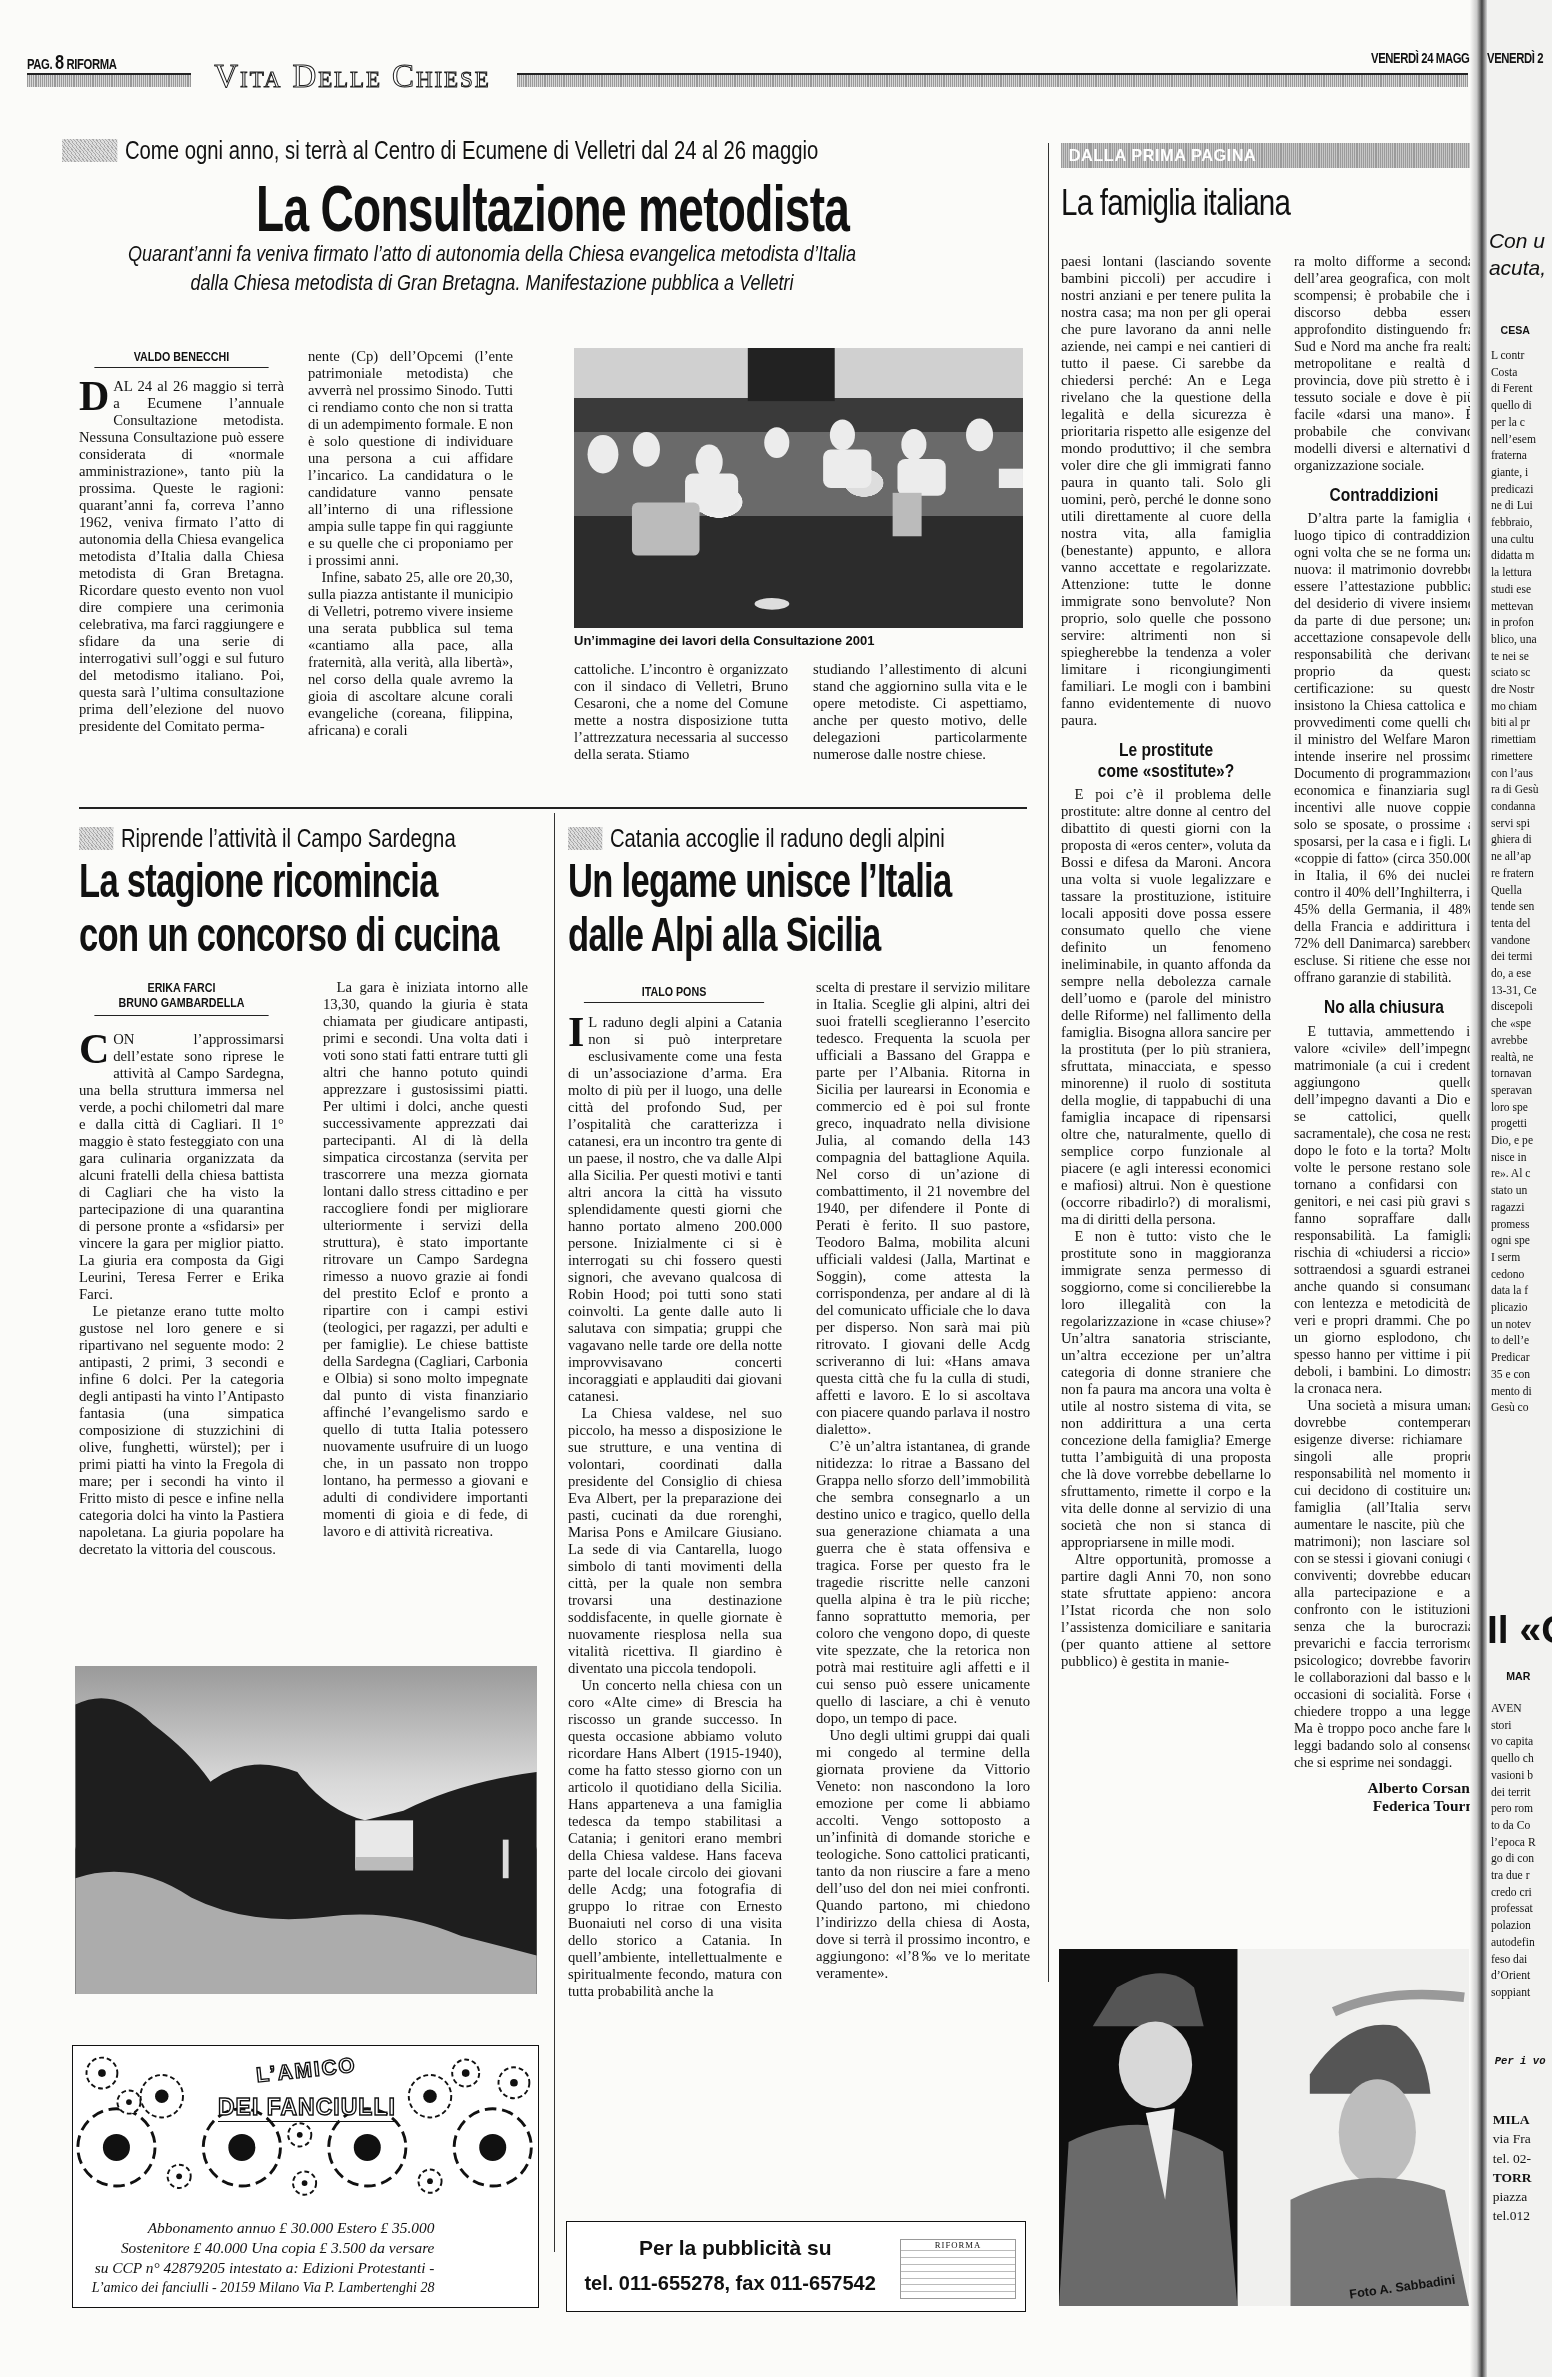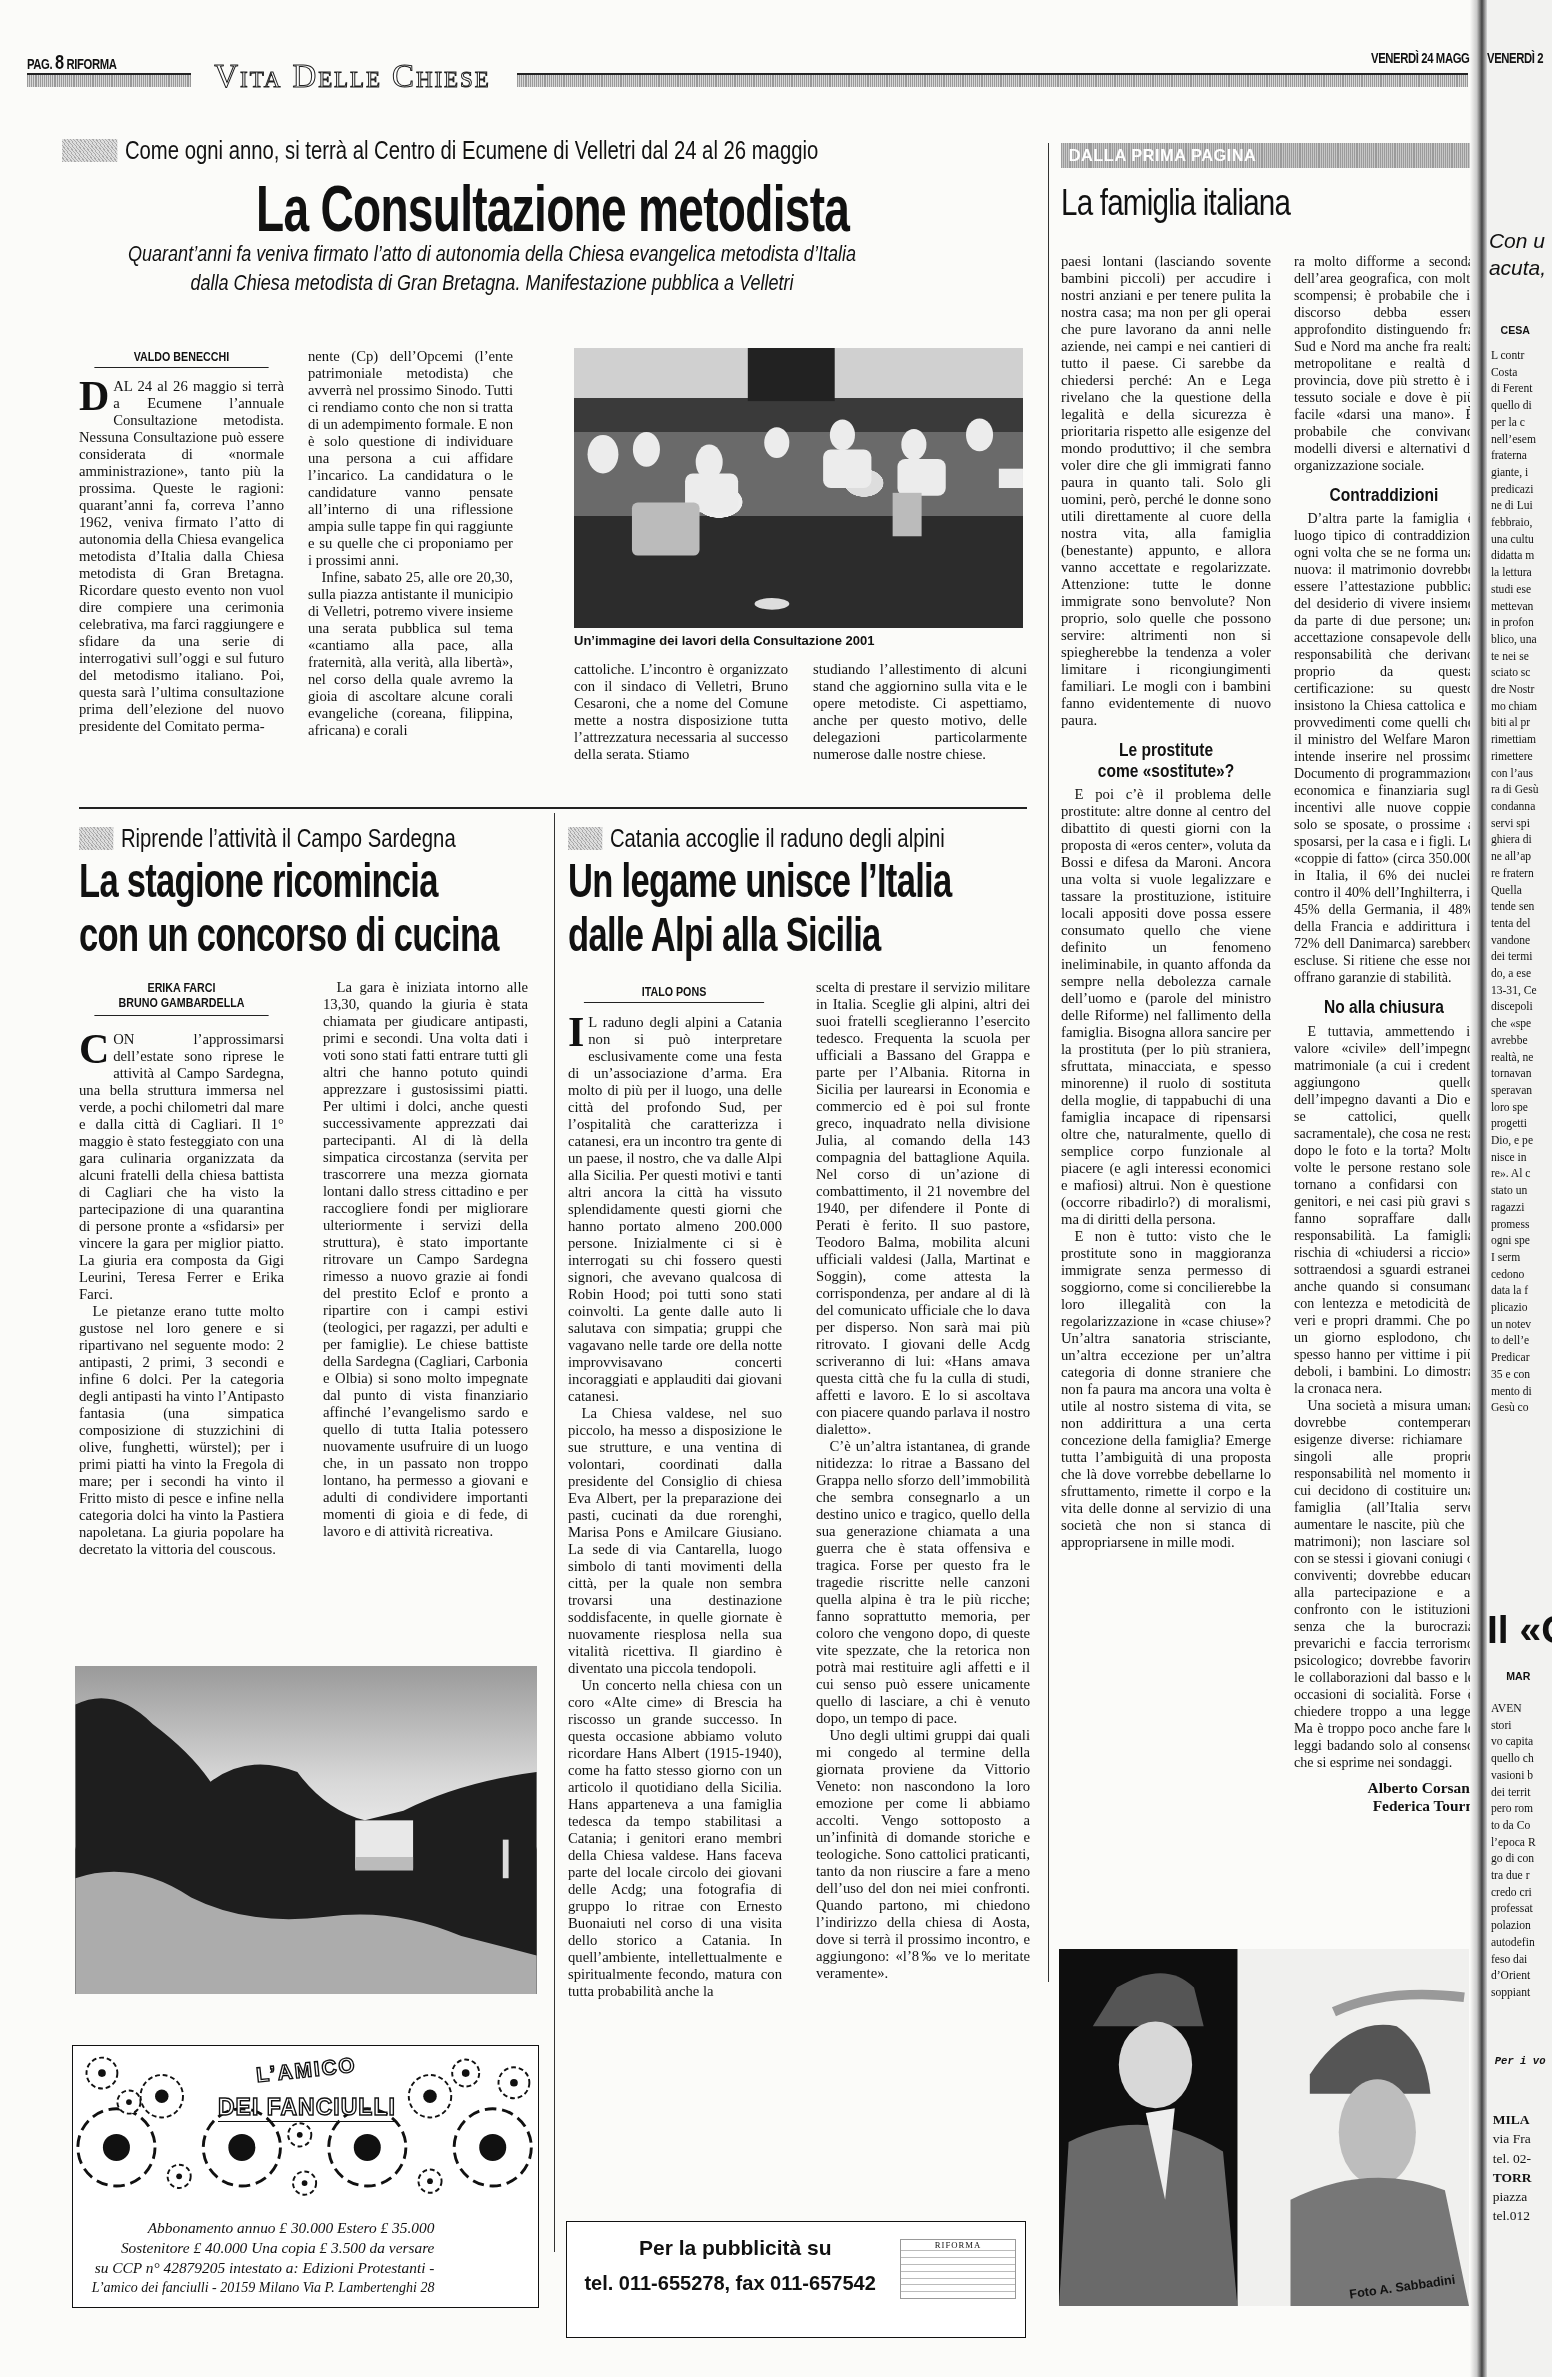--- a/index.html
+++ b/index.html
@@ -217,40 +217,41 @@
   <p class="first"><span class="dropcap">I</span><span>L raduno degli alpini a Catania non si può interpretare esclusivamente come una festa di un’associazione d’arma. Era molto di più per il luogo, una delle città del profondo Sud, per l’ospitalità che caratterizza i catanesi, era un incontro tra gente di un paese, il nostro, che va dalle Alpi alla Sicilia. Per questi motivi e tanti altri ancora la città ha vissuto splendidamente questi giorni che hanno portato almeno 200.000 persone. Inizialmente ci si è interrogati su chi fossero questi signori, che avevano qualcosa di Robin Hood; poi tutti sono stati coinvolti. La gente dalle auto li salutava con simpatia; gruppi che vagavano nelle tarde ore della notte improvvisavano concerti incoraggiati e applauditi dai giovani catanesi.</span></p>
   <p>La Chiesa valdese, nel suo piccolo, ha messo a disposizione le sue strutture, e una ventina di volontari, coordinati dalla presidente del Consiglio di chiesa Eva Albert, per la preparazione dei pasti, cucinati da due rorenghi, Marisa Pons e Amilcare Giusiano. La sede di via Cantarella, luogo simbolo di tanti movimenti della città, per la quale non sembra trovarsi una destinazione soddisfacente, in quelle giornate è nuovamente riesplosa nella sua vitalità ricettiva. Il giardino è diventato una piccola tendopoli.</p>
   <p>Un concerto nella chiesa con un coro «Alte cime» di Brescia ha riscosso un grande successo. In questa occasione abbiamo voluto ricordare Hans Albert (1915-1940), come ha fatto stesso giorno con un articolo il quotidiano della Sicilia. Hans apparteneva a una famiglia tedesca da tempo stabilitasi a Catania; i genitori erano membri della Chiesa valdese. Hans faceva parte del locale circolo dei giovani delle Acdg; una fotografia di gruppo lo ritrae con Ernesto Buonaiuti nel corso di una visita dello storico a Catania. In quell’ambiente, intellettualmente e spiritualmente fecondo, matura con tutta probabilità anche la</p>
 </div>
 <div class="abs col" style="left:816px;top:979px;width:214px;">
   <p class="first">scelta di prestare il servizio militare in Italia. Sceglie gli alpini, altri dei suoi fratelli sceglieranno l’esercito tedesco. Frequenta la scuola per ufficiali a Bassano del Grappa e parte per l’Albania. Ritorna in Sicilia per laurearsi in Economia e commercio ed è poi sul fronte greco, inquadrato nella divisione Julia, al comando della 143 compagnia del battaglione Aquila. Nel corso di un’azione di combattimento, il 21 novembre del 1940, per difendere il Ponte di Perati è ferito. Il suo pastore, Teodoro Balma, mobilita alcuni ufficiali valdesi (Jalla, Martinat e Soggin), come attesta la corrispondenza, per andare al di là del comunicato ufficiale che lo dava per disperso. Non sarà mai più ritrovato. I giovani delle Acdg scriveranno di lui: «Hans amava questa città che fu la culla di studi, affetti e lavoro. E lo si ascoltava con piacere quando parlava il nostro dialetto».</p>
   <p>C’è un’altra istantanea, di grande nitidezza: lo ritrae a Bassano del Grappa nello sforzo dell’immobilità che sembra consegnarlo a un destino unico e tragico, quello della sua generazione chiamata a una guerra che è stata offensiva e tragica. Forse per questo fra le tragedie riscritte nelle canzoni quella alpina è tra le più ricche; fanno soprattutto memoria, per coloro che vengono dopo, di queste vite spezzate, che la retorica non potrà mai restituire agli affetti e il cui senso può essere unicamente quello di lasciare, a chi è venuto dopo, un tempo di pace.</p>
   <p>Uno degli ultimi gruppi dai quali mi congedo al termine della giornata proviene da Vittorio Veneto: non nascondono la loro emozione per come li abbiamo accolti. Vengo sottoposto a un’infinità di domande storiche e teologiche. Sono cattolici praticanti, tanto da non riuscire a fare a meno dell’uso del don nei miei confronti. Quando partono, mi chiedono l’indirizzo della chiesa di Aosta, dove si terrà il prossimo incontro, e aggiungono: «l’8‰ ve lo meritate veramente».</p>
 </div>
 
-<div class="ad-box" style="left:566px;top:2221px;width:460px;height:117px;">
+<div class="ad-box" style="left:566px;top:2221px;width:460px;height:91px;">
   <div class="abs sans" style="left:72px;top:13.5px;font-size:21px;font-weight:bold;">Per la pubblicità su</div>
   <div class="abs sans" style="left:17.4px;top:50px;font-size:20px;font-weight:bold;">tel. 011-655278, fax 011-657542</div>
   <div class="abs" style="left:333px;top:17.4px;width:116px;height:60px;border:1px solid #999;background:repeating-linear-gradient(0deg,#fff 0 5.8px,#bbb 5.8px 6.8px);">
     <div style="font-size:8.7px;text-align:center;letter-spacing:1px;background:#fff;">RIFORMA</div>
   </div>
 </div>
 
 <div class="vr" style="left:1048px;top:143px;height:1839px;"></div>
 <div class="abs section-tag" style="left:1061px;top:143px;width:410px;">DALLA PRIMA PAGINA</div>
 <div class="abs headline" style="left:1061px;top:182px;font-size:37px;font-weight:normal;transform:scaleX(0.8);">La famiglia italiana</div>
 
 <div class="abs col" style="left:1061px;top:253px;width:210px;">
   <p class="first">paesi lontani (lasciando sovente bambini piccoli) per accudire i nostri anziani e per tenere pulita la nostra casa; ma non per gli operai che pure lavorano da anni nelle aziende, nei campi e nei cantieri di tutto il paese. Ci sarebbe da chiedersi perché: An e Lega rivelano che la questione della legalità e della sicurezza è prioritaria rispetto alle esigenze del mondo produttivo; il che sembra voler dire che gli immigrati fanno paura in quanto tali. Solo gli uomini, però, perché le donne sono utili direttamente al cuore della nostra vita, alla famiglia (benestante) appunto, e allora vanno accettate e regolarizzate. Attenzione: tutte le donne immigrate sono benvolute? Non proprio, solo quelle che possono servire: altrimenti non si spiegherebbe la tendenza a voler limitare i ricongiungimenti familiari. Le mogli con i bambini fanno evidentemente di nuovo paura.</p>
   <div class="subtitle-inline">
     <div>Le prostitute</div>
     <div>come «sostitute»?</div>
   </div>
   <p>E poi c’è il problema delle prostitute: altre donne al centro del dibattito di questi giorni con la proposta di «eros center», voluta da Bossi e difesa da Maroni. Ancora una volta si vuole legalizzare e tassare la prostituzione, istituire locali appositi dove possa essere consumato quello che viene definito un fenomeno ineliminabile, in quanto affonda da sempre nella debolezza carnale dell’uomo e (parole del ministro delle Riforme) nel fallimento della famiglia. Bisogna allora sancire per la prostituta (per lo più straniera, sfruttata, minacciata, e spesso minorenne) il ruolo di sostituta della moglie, di tappabuchi di una famiglia incapace di ripensarsi oltre che, naturalmente, quello di semplice corpo funzionale al piacere (e agli interessi economici e mafiosi) altrui. Non è questione (occorre ribadirlo?) di moralismi, ma di diritti della persona.</p>
   <p>E non è tutto: visto che le prostitute sono in maggioranza immigrate senza permesso di soggiorno, come si concilierebbe la loro illegalità con la regolarizzazione in «case chiuse»? Un’altra sanatoria strisciante, un’altra eccezione per un’altra categoria di donne straniere che non fa paura ma ancora una volta è utile al nostro sistema di vita, se non addirittura a una certa concezione della famiglia? Emerge tutta l’ambiguità di una proposta che là dove vorrebbe debellarne lo sfruttamento, rimette il corpo e la vita delle donne al servizio di una società che non si stanca di appropriarsene in mille modi.</p>
+  <p>Altre opportunità, promosse a partire dagli Anni 70, non sono state sfruttate appieno: ancora l’Istat ricorda che non solo l’assistenza domiciliare e sanitaria (per quanto attiene al settore pubblico) è gestita in manie-</p>
 </div>
 <div class="abs col" style="left:1294px;top:253px;width:180px;font-size:14px;">
   <p class="first">ra molto difforme a seconda dell’area geografica, con molti scompensi; è probabile che il discorso debba essere approfondito distinguendo fra Sud e Nord ma anche fra realtà metropolitane e realtà di provincia, dove più stretto è il tessuto sociale e dove è più facile «darsi una mano». È probabile che convivano modelli diversi e alternativi di organizzazione sociale.</p>
   <div class="subtitle-inline">Contraddizioni</div>
   <p>D’altra parte la famiglia è luogo tipico di contraddizioni ogni volta che se ne forma una nuova: il matrimonio dovrebbe essere l’attestazione pubblica del desiderio di vivere insieme da parte di due persone; una accettazione consapevole delle responsabilità che derivano proprio da questa certificazione: su questo insistono la Chiesa cattolica e i provvedimenti come quelli che il ministro del Welfare Maroni intende inserire nel prossimo Documento di programmazione economica e finanziaria sugli incentivi alle nuove coppie, solo se sposate, o prossime a sposarsi, per la casa e i figli. Le «coppie di fatto» (circa 350.000 in Italia, il 6% dei nuclei, contro il 40% dell’Inghilterra, il 45% della Germania, il 48% della Francia e addirittura il 72% dell Danimarca) sarebbero escluse. Si ritiene che esse non offrano garanzie di stabilità.</p>
   <div class="subtitle-inline">No alla chiusura</div>
   <p>E tuttavia, ammettendo il valore «civile» dell’impegno matrimoniale (a cui i credenti aggiungono quello dell’impegno davanti a Dio e, se cattolici, quello sacramentale), che cosa ne resta dopo le foto e la torta? Molte volte le persone restano sole, tornano a confidarsi con i genitori, e nei casi più gravi si fanno sopraffare dalle responsabilità. La famiglia rischia di «chiudersi a riccio», sottraendosi a sguardi estranei, anche quando si consumano con lentezza e metodicità dei veri e propri drammi. Che poi un giorno esplodono, che spesso hanno per vittime i più deboli, i bambini. Lo dimostra la cronaca nera.</p>
   <p>Una società a misura umana dovrebbe contemperare esigenze diverse: richiamare i singoli alle proprie responsabilità nel momento in cui decidono di costituire una famiglia (all’Italia serve aumentare le nascite, più che i matrimoni); non lasciare soli con se stessi i giovani coniugi o conviventi; dovrebbe educare alla partecipazione e al confronto con le istituzioni, senza che la burocrazia prevarichi e faccia terrorismo psicologico; dovrebbe favorire le collaborazioni dal basso e le occasioni di socialità. Forse è chiedere troppo a una legge. Ma è troppo poco anche fare le leggi badando solo al consenso che si esprime nei sondaggi.</p>
   <div class="signature" style="margin-top:7.7px;">
     <div>Alberto Corsani</div>

